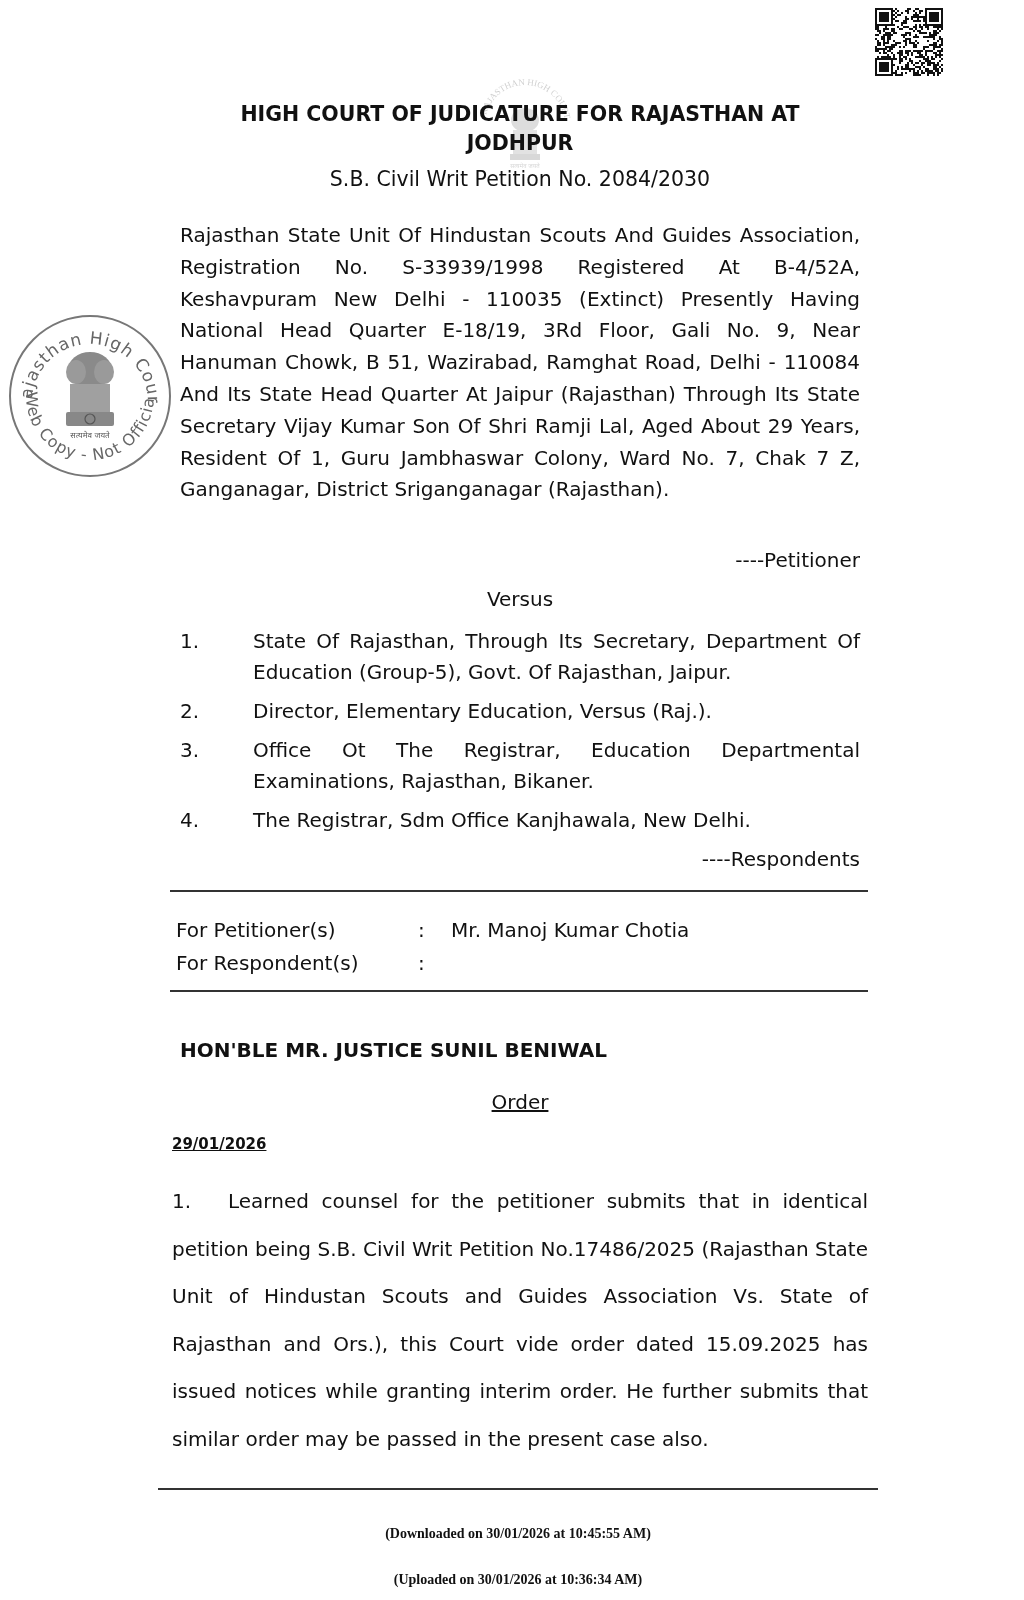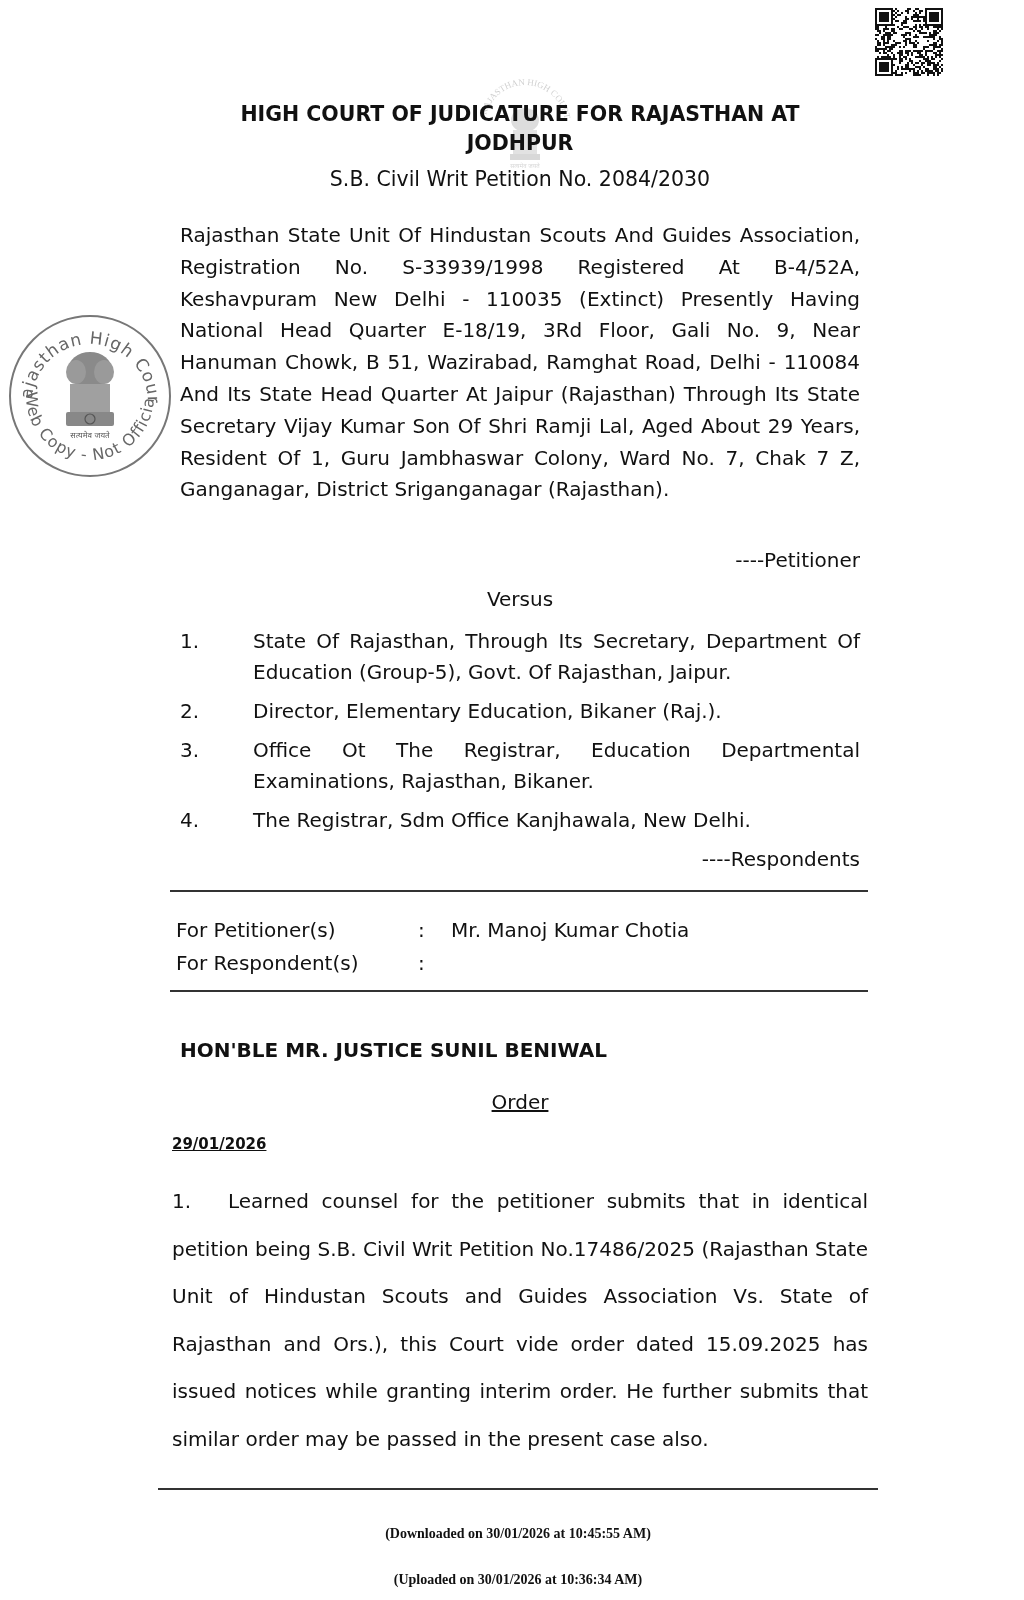--- a/index.html
+++ b/index.html
@@ -519,21 +519,21 @@
 <div class="abs right-label" style="top:548px;">----Petitioner</div>
 <div class="abs center-label" style="top:587px;">Versus</div>
 
 <div class="abs resp-list">
   <div class="resp-item">
     <span class="resp-num">1.</span>
     <span class="resp-text">State Of Rajasthan, Through Its Secretary, Department Of Education (Group-5), Govt. Of Rajasthan, Jaipur.</span>
   </div>
   <div class="resp-item">
     <span class="resp-num">2.</span>
-    <span class="resp-text">Director, Elementary Education, Bikaner (Raj.).</span>
+    <span class="resp-text">Director, Elementary Education, Versus (Raj.).</span>
   </div>
   <div class="resp-item">
     <span class="resp-num">3.</span>
     <span class="resp-text">Office Ot The Registrar, Education Departmental Examinations, Rajasthan, Bikaner.</span>
   </div>
   <div class="resp-item">
     <span class="resp-num">4.</span>
     <span class="resp-text">The Registrar, Sdm Office Kanjhawala, New Delhi.</span>
   </div>
 </div>

